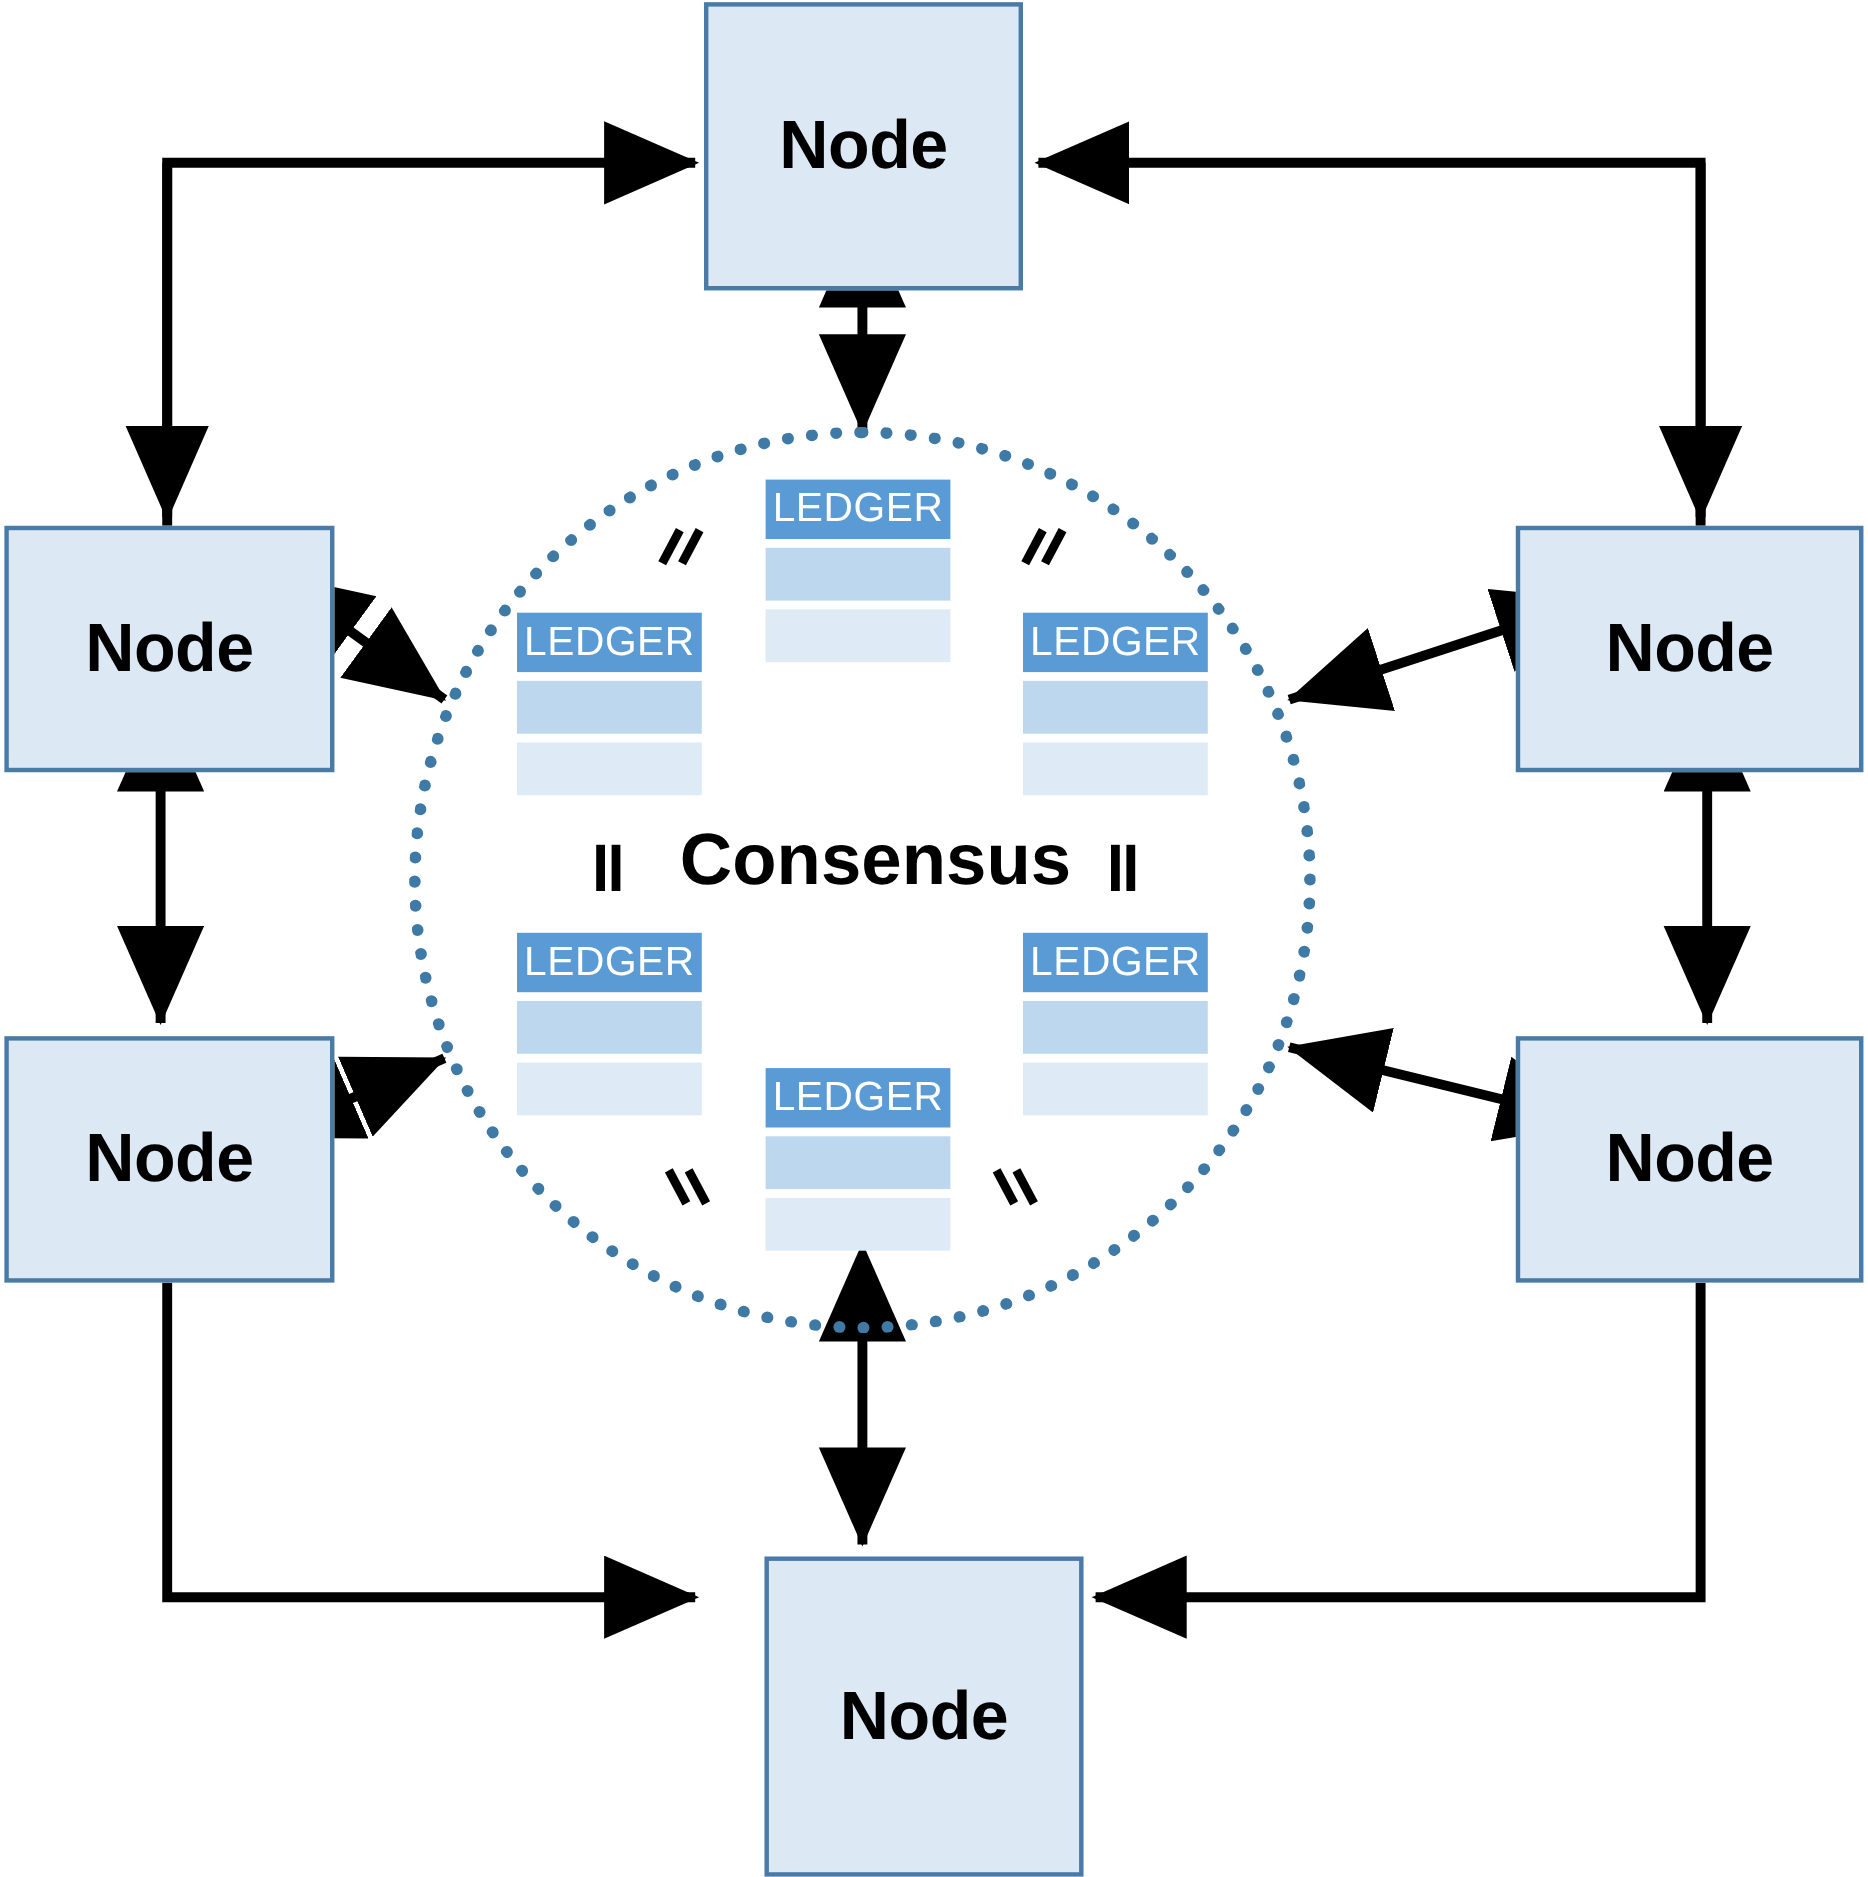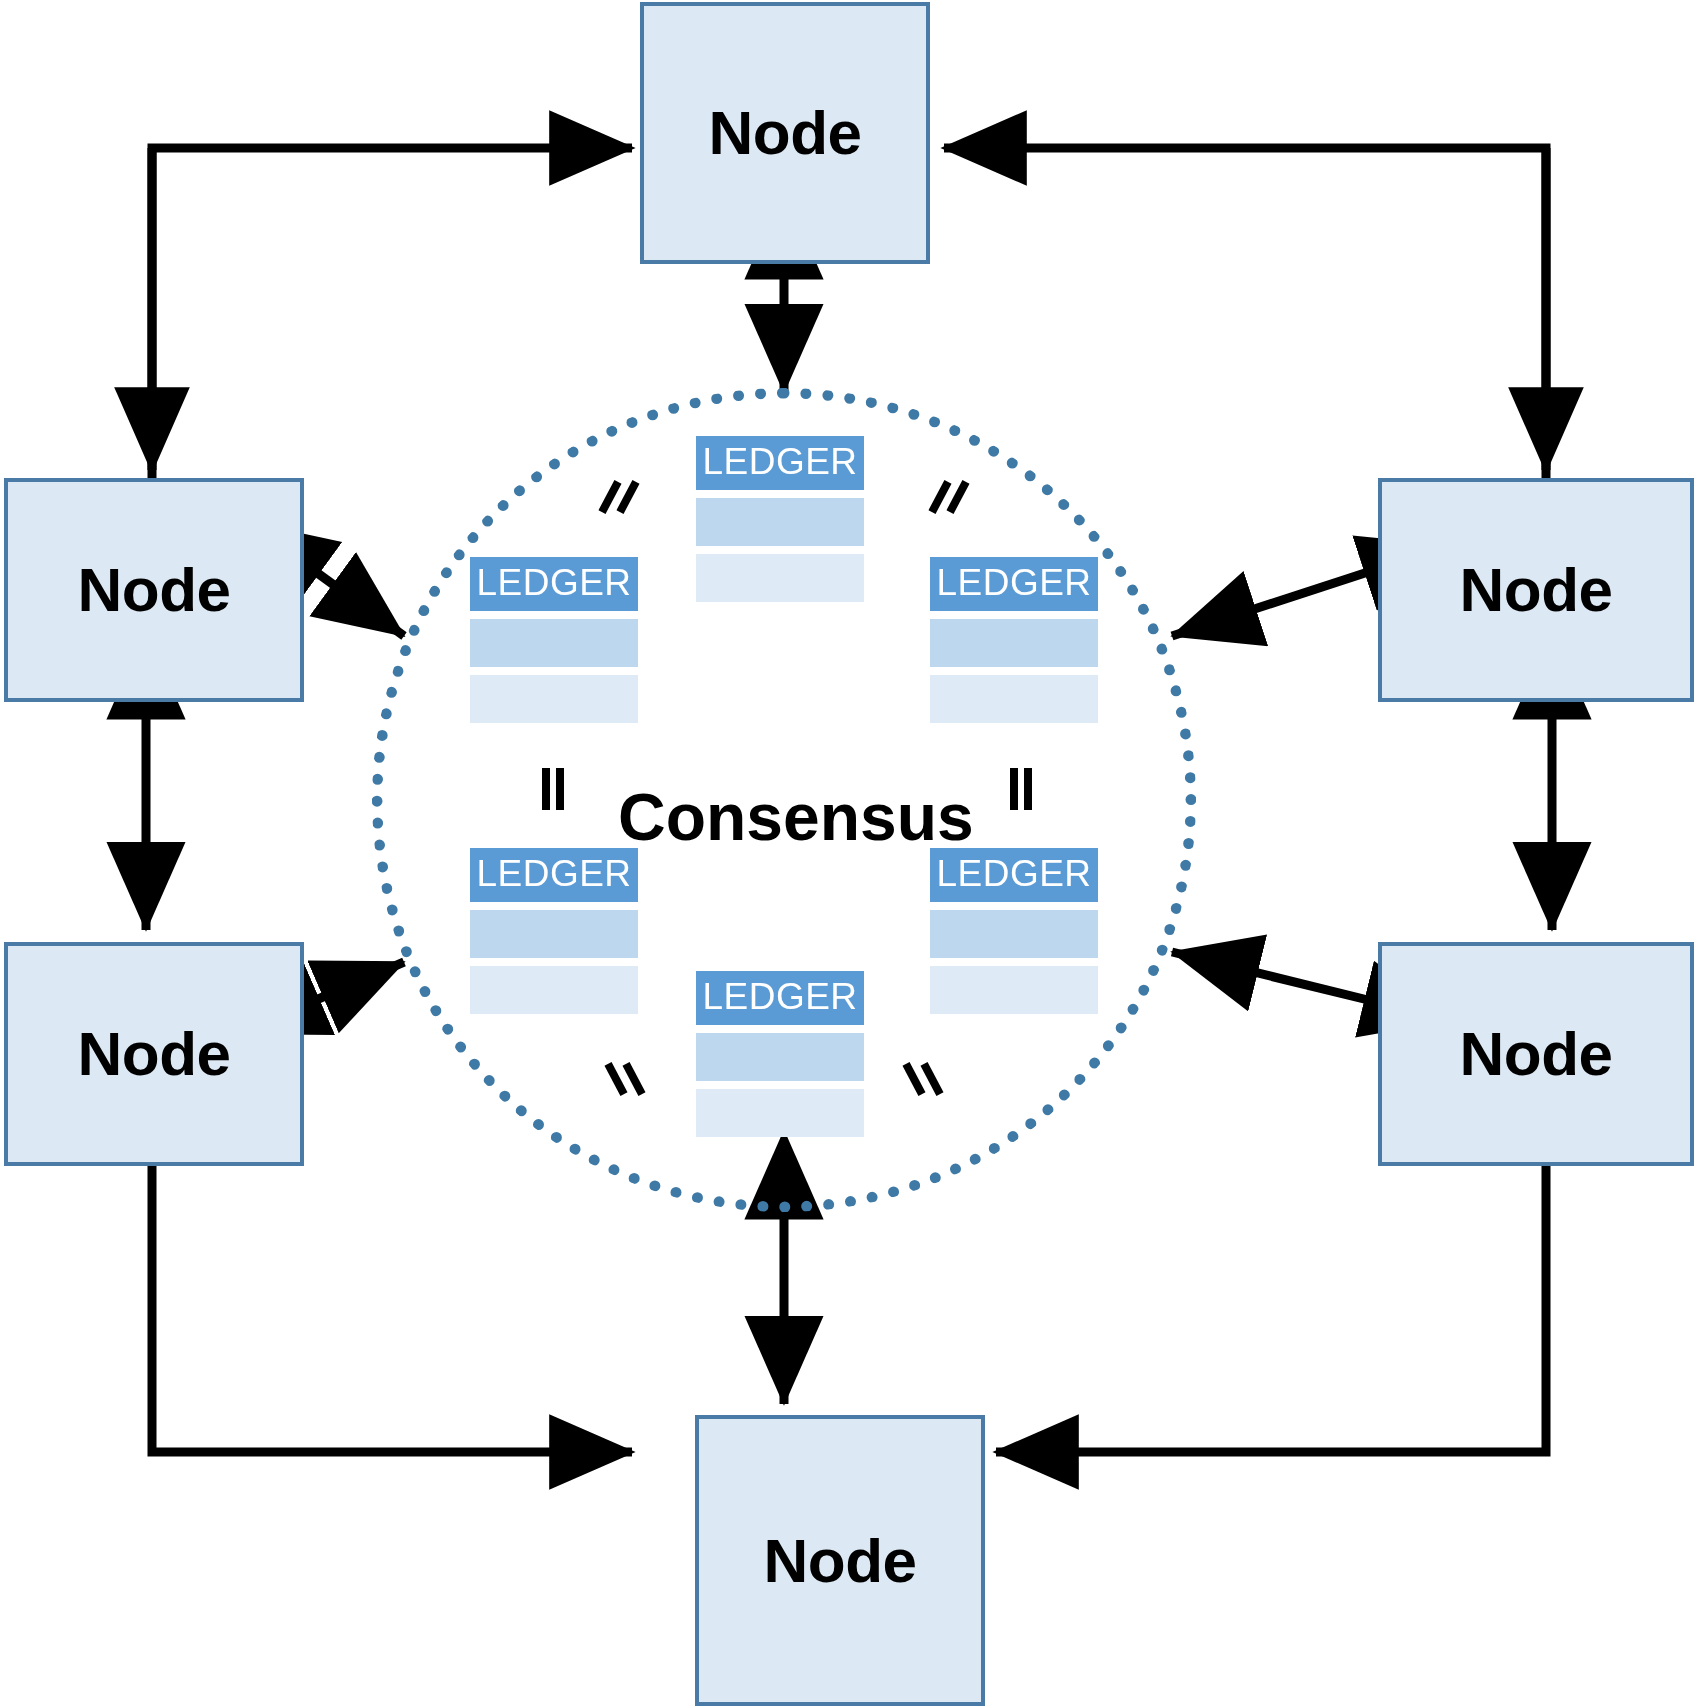--- a/index.html
+++ b/index.html
@@ -205,15 +205,15 @@
   <div class="eq" style="left:610px;top:1060px;width:44px;height:38px;">
     <span style="left:2px;top:2px;width:8px;height:34px;transform:rotate(-28deg);"></span>
     <span style="left:20px;top:2px;width:8px;height:34px;transform:rotate(-28deg);"></span>
   </div>
 
   <div class="eq" style="left:908px;top:1060px;width:44px;height:38px;">
     <span style="left:2px;top:2px;width:8px;height:34px;transform:rotate(-28deg);"></span>
     <span style="left:20px;top:2px;width:8px;height:34px;transform:rotate(-28deg);"></span>
   </div>
 
-  <div class="consensus" style="left:618px;top:784px;">Consensus</div>
+  <div class="consensus" style="left:618px;top:748px;">Consensus</div>
 
 </div>
 
 </body></html>

